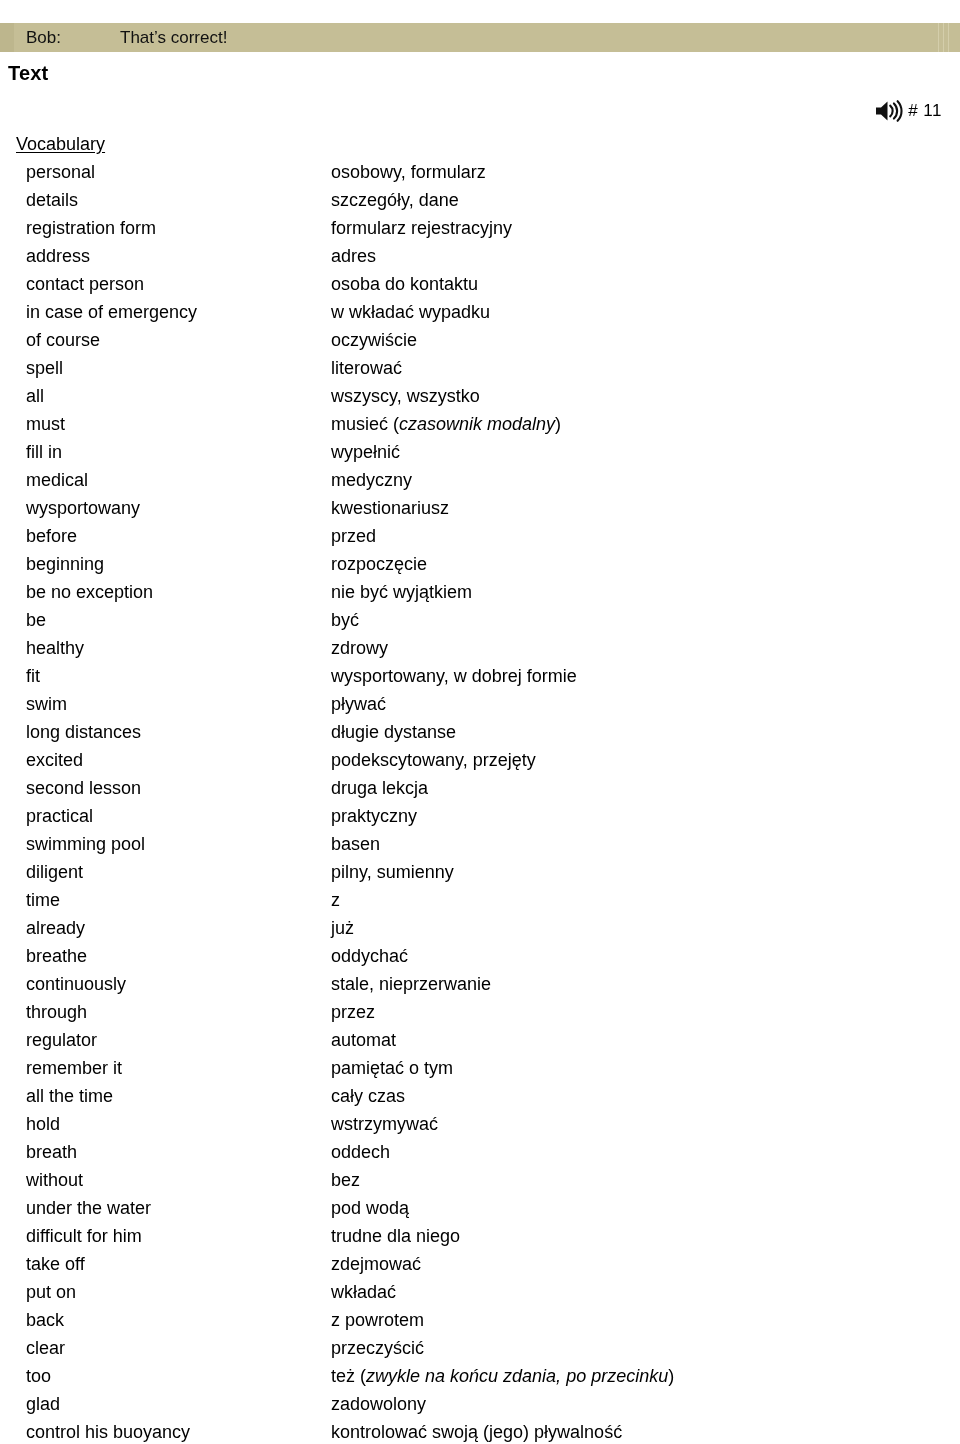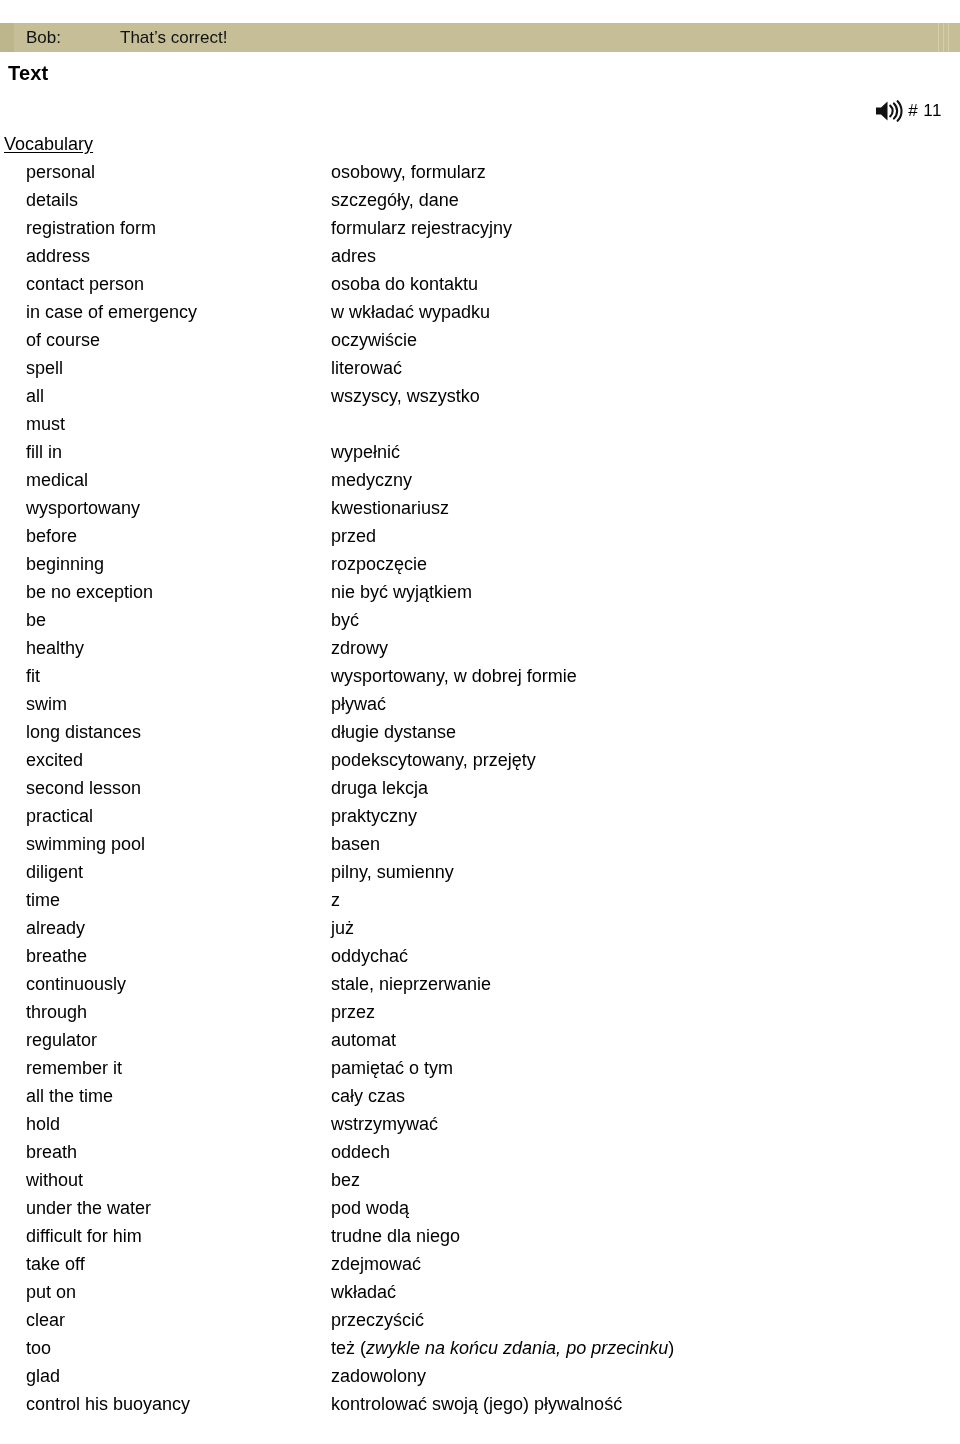--- a/index.html
+++ b/index.html
@@ -108,21 +108,21 @@
 
   
   #vocabulary-section {
     position: absolute;
     left: 0;
     top: 130px;
     width: 960px;
   }
   #vocabulary-heading {
     position: relative;
-    left: 4px;
+    left: 16px;
     font-size: 18px;
     line-height: 28px;
     text-decoration: underline;
     text-underline-offset: 2px;
     display: inline-block;
     white-space: nowrap;
   }
   #vocab-list {
     margin: 0;
     padding: 0;
@@ -221,20 +221,21 @@
       <li class="vocab-row">
         <span class="term">spell</span>
         <span class="translation">literować</span>
       </li>
       <li class="vocab-row">
         <span class="term">all</span>
         <span class="translation">wszyscy, wszystko</span>
       </li>
       <li class="vocab-row">
         <span class="term">must</span>
+        <span class="translation"><span>musieć (</span><em>czasownik modalny</em><span>)</span></span>
       </li>
       <li class="vocab-row">
         <span class="term">fill in</span>
         <span class="translation">wypełnić</span>
       </li>
       <li class="vocab-row">
         <span class="term">medical</span>
         <span class="translation">medyczny</span>
       </li>
       <li class="vocab-row">
@@ -347,20 +348,24 @@
       </li>
       <li class="vocab-row">
         <span class="term">take off</span>
         <span class="translation">zdejmować</span>
       </li>
       <li class="vocab-row">
         <span class="term">put on</span>
         <span class="translation">wkładać</span>
       </li>
       <li class="vocab-row">
+        <span class="term">back</span>
+        <span class="translation">z powrotem</span>
+      </li>
+      <li class="vocab-row">
         <span class="term">clear</span>
         <span class="translation">przeczyścić</span>
       </li>
       <li class="vocab-row">
         <span class="term">too</span>
         <span class="translation"><span>też (</span><em>zwykle na końcu zdania, po przecinku</em><span>)</span></span>
       </li>
       <li class="vocab-row">
         <span class="term">glad</span>
         <span class="translation">zadowolony</span>

